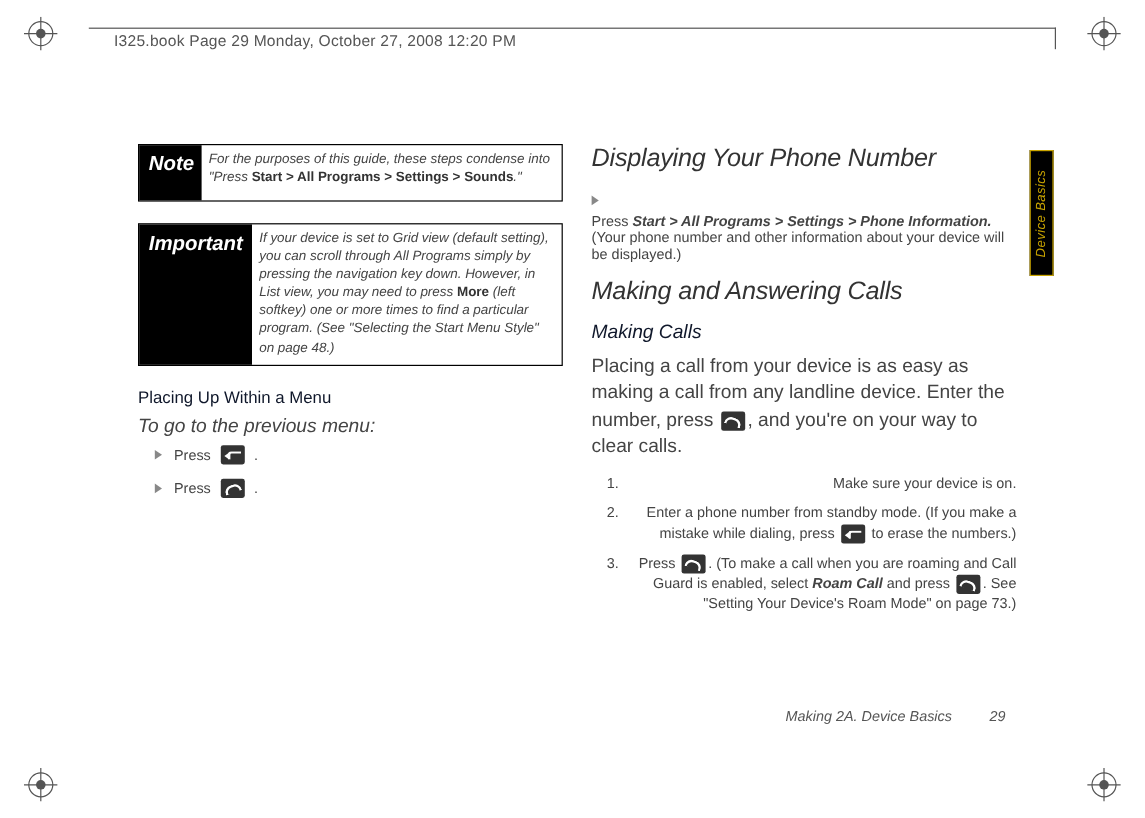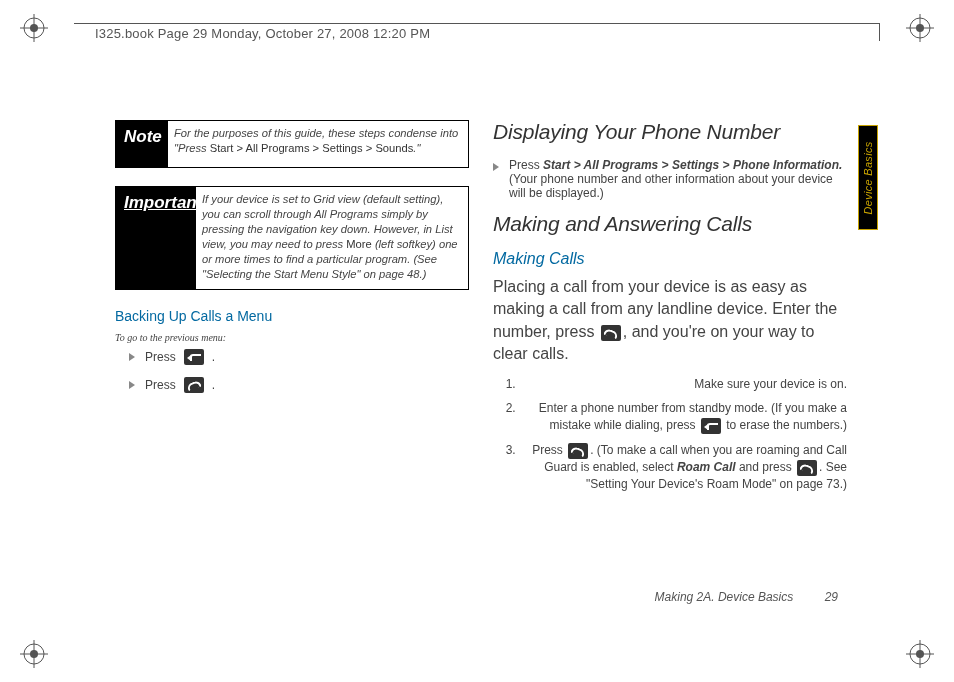--- a/index.html
+++ b/index.html
@@ -56,41 +56,40 @@
   }
   .note-label, .important-label {
     background: #000;
     color: #fff;
     font-weight: bold;
     font-style: italic;
     padding: 5px 6px 18px 8px;
     font-size: 17px;
   }
   .note-label { width: 52px; }
-  .important-label { width: 80px; text-decoration: underline; }
+  .important-label { width: 94px; }
   .note-body, .important-body {
     padding: 5px 8px 6px 6px;
     font-style: italic;
     color: #444;
     flex: 1;
   }
-  .note-body b, .important-body b { font-style: normal; font-weight: 400; color:#333;}
+  .note-body b, .important-body b { font-style: normal; font-weight: 700; color:#333;}
   h3.sub {
     font-size: 14px;
     font-weight: 500;
-    color: #0369a1;
+    color: #0f172a;
     margin: 6px 0 8px;
   }
   .instr-lead {
     font-style: italic;
-    font-size: 10px;
+    font-size: 16px;
     font-weight: 500;
     margin: 6px 0;
     color:#444;
-    font-family:Liberation Serif, serif;
   }
   .instr-row {
     display: flex;
     align-items: center;
     gap: 6px;
     font-size: 12px;
     margin: 6px 0 12px 14px;
   }
   .tri {
     width: 0; height: 0;
@@ -253,37 +252,37 @@
       </div>
     </div>
 
     <div class="important-box">
       <div class="important-label">Important</div>
       <div class="important-body">
         <span>If your device is set to Grid view (default setting), you can scroll through All Programs simply by pressing the navigation key down. However, in List view, you may need to press </span><b>More</b><span> (left softkey) one or more times to find a particular program. (See "Selecting the Start Menu Style" on page 48.)</span>
       </div>
     </div>
 
-    <h3 class="sub">Backing Up Calls a Menu</h3>
+    <h3 class="sub">Placing Up Within a Menu</h3>
     <div class="instr-lead">To go to the previous menu:</div>
     <div class="instr-row">
       <span class="tri"></span>
       <span>Press </span>
       <span class="keycap back"></span>.
     </div>
     <div class="instr-row">
       <span class="tri"></span>
       <span>Press </span>
       <span class="keycap end"></span>.
     </div>
   </div>
 
   <div class="col">
     <h2 class="section-title">Displaying Your Phone Number</h2>
-    <div class="instr-row" style="margin-left:0;align-items:flex-start;">
+    <div class="instr-row" style="margin-left:0;align-items:flex-start;flex-direction:column;">
       <span class="tri" style="margin-top:5px"></span>
       <div>
         <span>Press </span><span class="emph">Start &gt; All Programs &gt; Settings &gt; Phone Information.</span><span> (Your phone number and other information about your device will be displayed.)</span>
       </div>
     </div>
 
     <h2 class="section-title">Making and Answering Calls</h2>
     <h3 class="sub" style="font-size:16px;font-style:italic;font-weight:400;">Making Calls</h3>
     <div class="body-text">
       <span>Placing a call from your device is as easy as making a call from any landline device. Enter the number, press </span><span class="keycap talk"></span><span>, and you're on your way to clear calls.</span>

